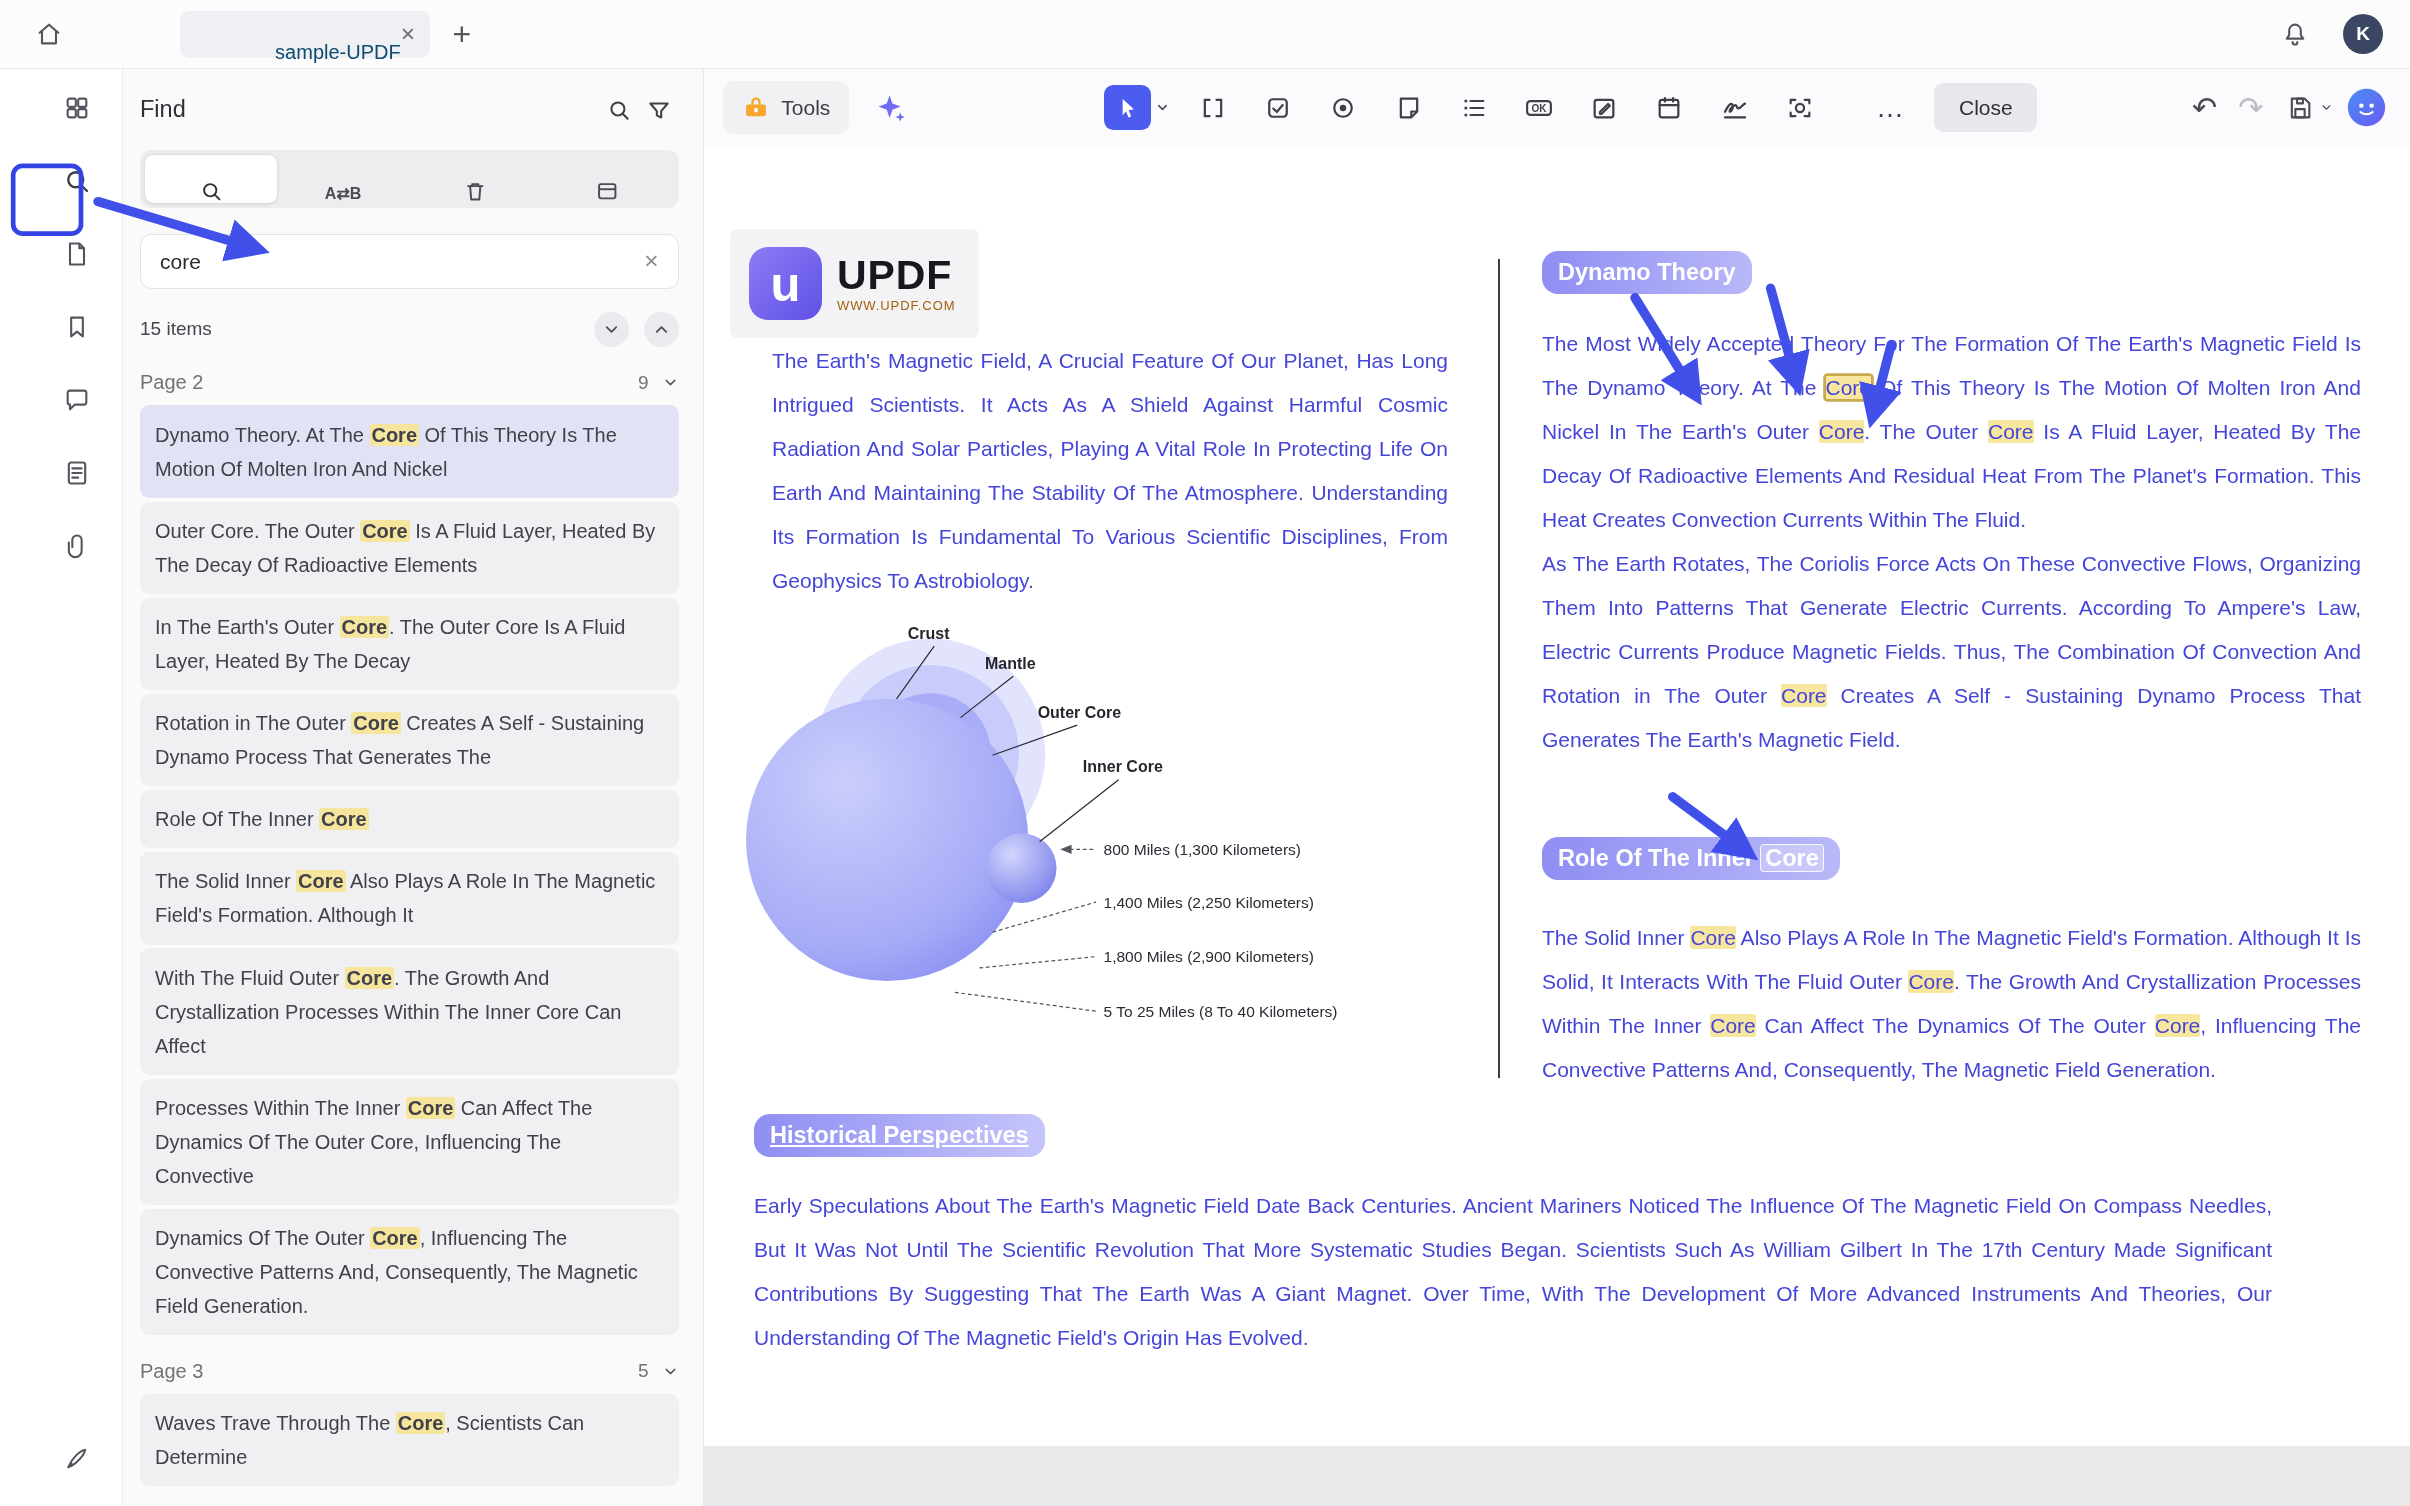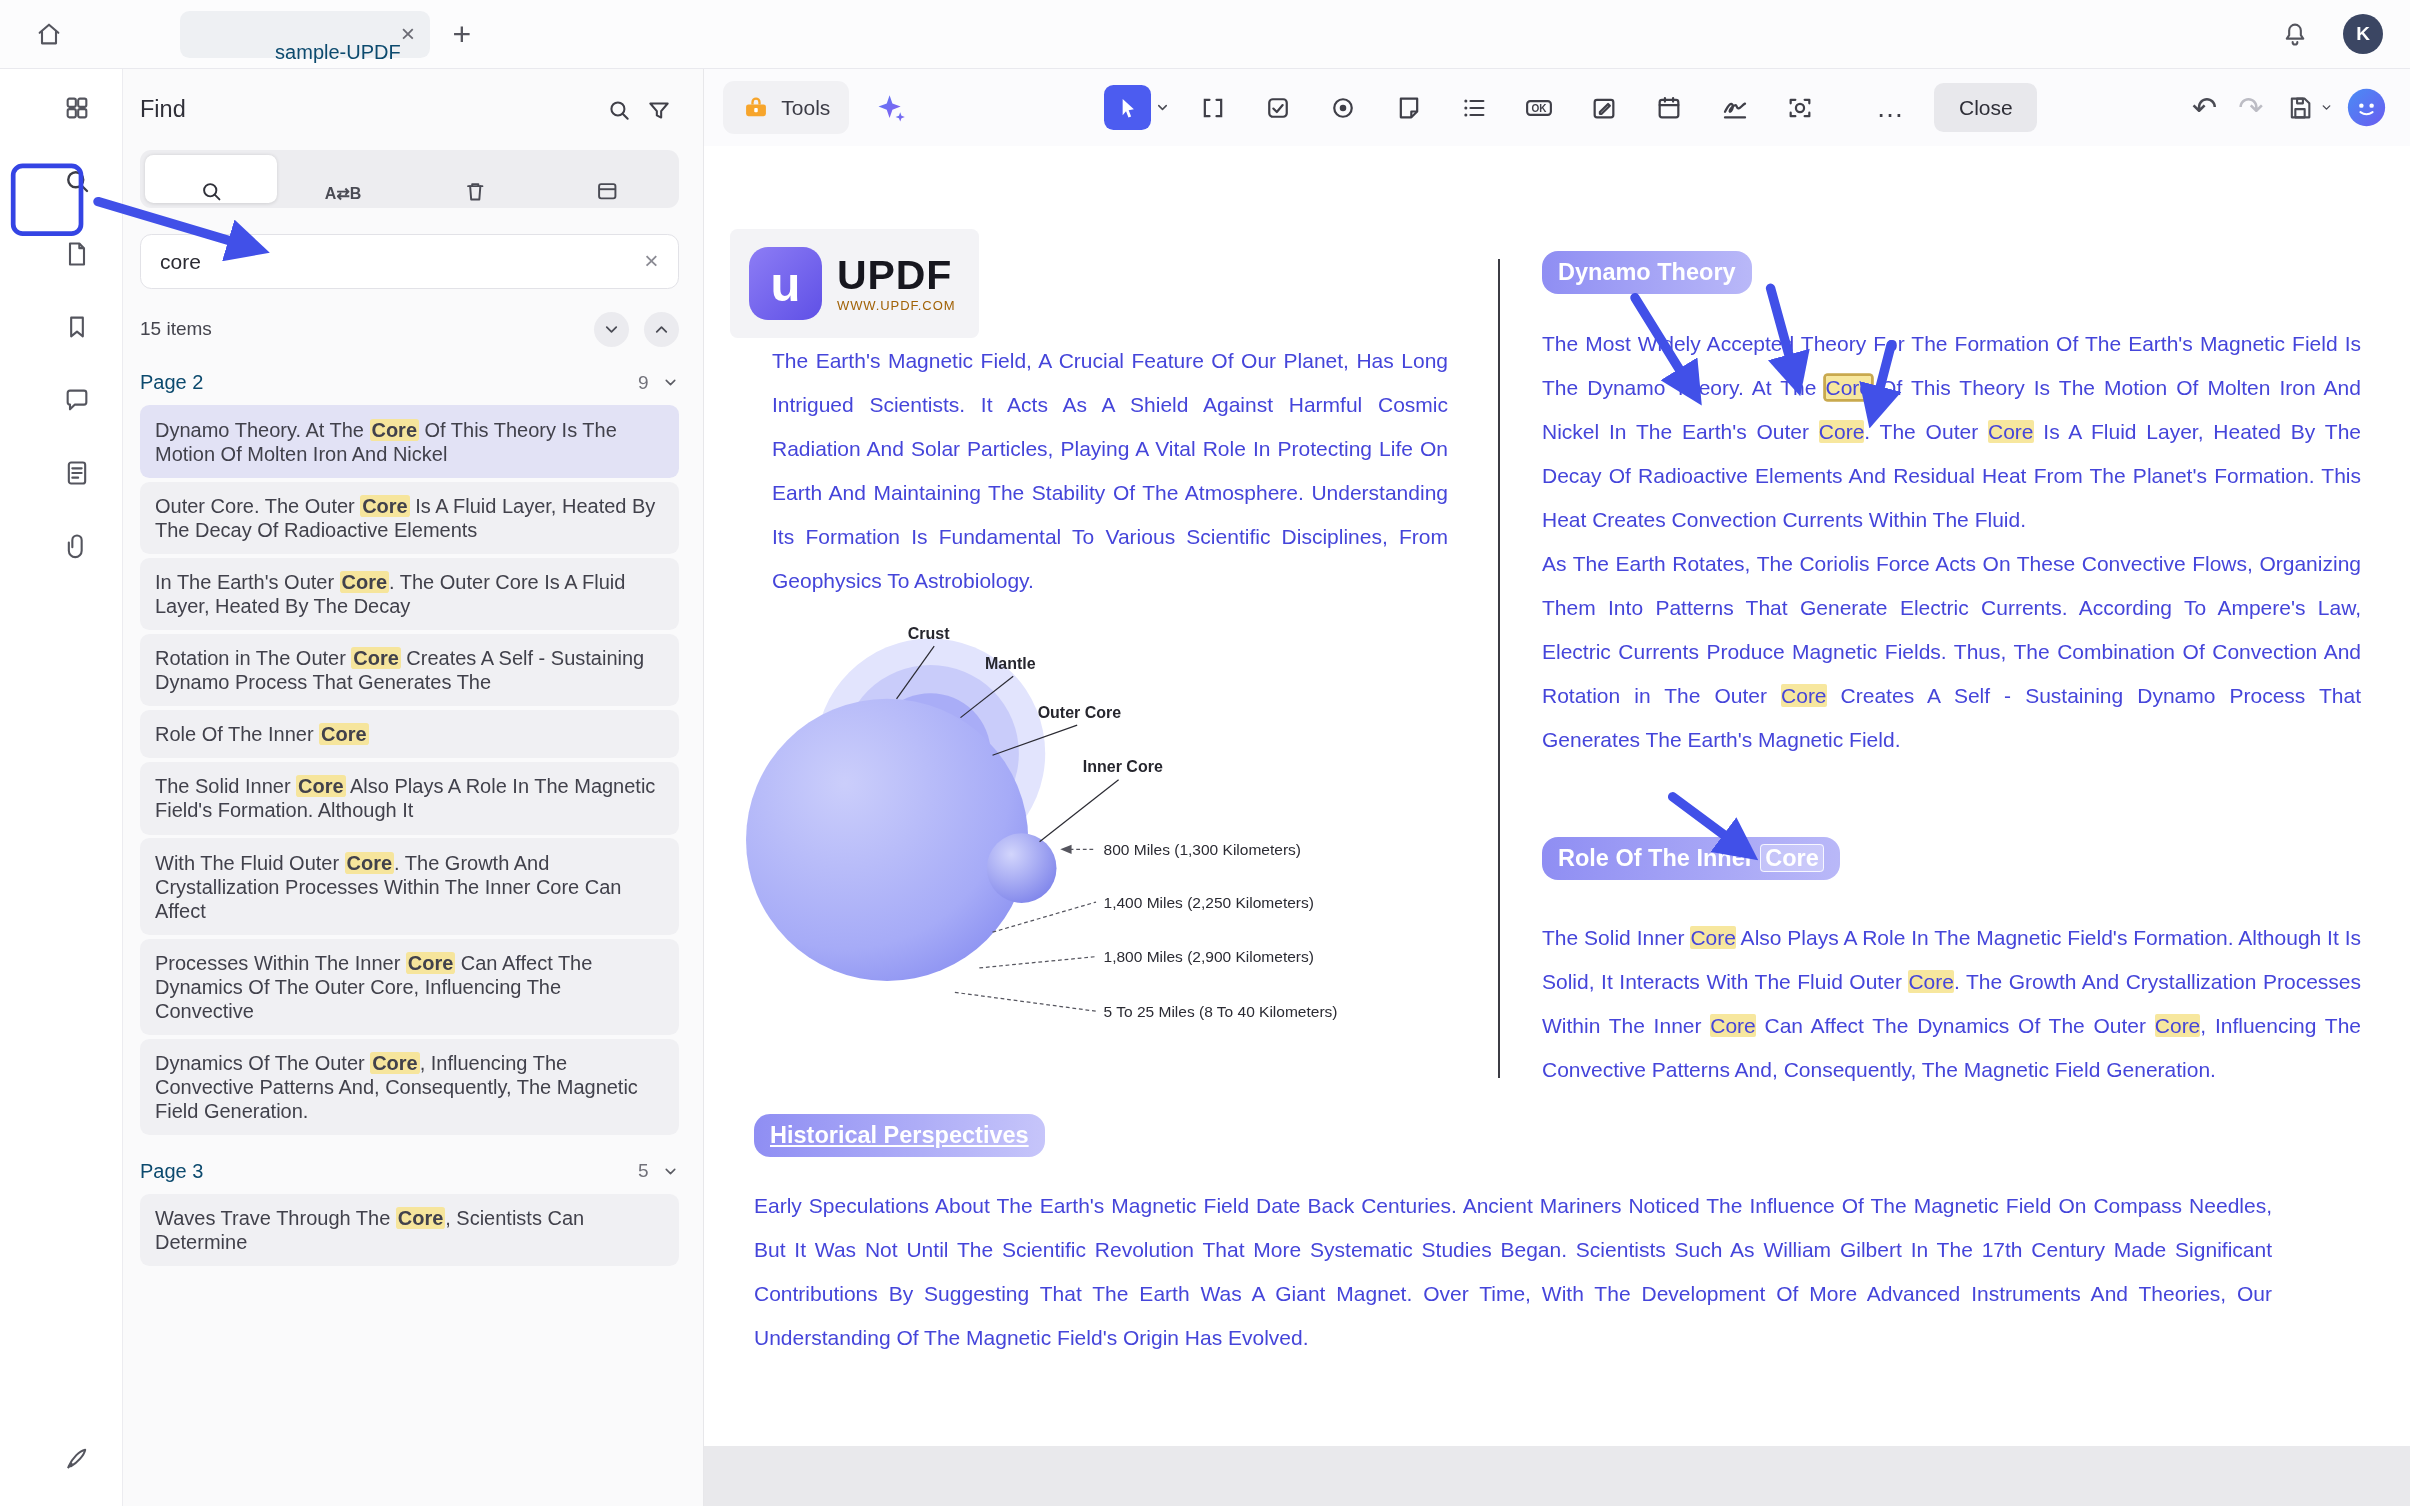--- a/index.html
+++ b/index.html
@@ -46,25 +46,25 @@
     border-radius:11.3px; display:flex; align-items:center; padding:0 19px; }
   .fp-query { flex:1; font-size:21px; color:#2b2b33; }
   .fp-clear { font-size:24.5px; color:#8a8a93; cursor:pointer; line-height:1;}
   .fp-meta { margin-top:22.6px; display:flex; align-items:center; }
   .fp-count { font-size:19px; color:#45454e; flex:1; }
   .nav-circle { width:35px; height:35px; border-radius:50%; background:#ebebef; margin-left:15px;
     display:flex; align-items:center; justify-content:center; color:#4a4b54; cursor:pointer; }
 
   .group-header { margin-top:24.5px; margin-bottom:11.3px; display:flex; align-items:center;
     cursor:pointer; }
-  .group-label { font-size:20px; color:#0c4a6e; flex:1; }
+  .group-label { font-size:20px; color:#737373; flex:1; }
   .group-count { font-size:19px; color:#71717a; margin-right:13px; }
   .group-chev { color:#5b5c64; display:flex; }
   .result-item { background:#f0f0f3; border-radius:9.4px; padding:12.2px 15px; margin-bottom:3.8px;
-    font-size:20px; line-height:24px; color:#41414b; cursor:pointer; }
+    font-size:20px; line-height:34px; color:#41414b; cursor:pointer; }
   .result-item.selected { background:#e2e2f5; }
   .hl { background:#f6e59c; font-weight:bold; border-radius:2.8px; padding:0 1.9px; }
 
   
   .docarea { flex:1; position:relative; background:#fff; }
   .doctoolbar { height:77px; background:#fbfbfd; position:relative; display:flex; align-items:center; }
   .tools-cluster { position:absolute; left:19px; display:flex; align-items:center; }
   .tools-pill { height:53px; background:#f1f1f4; border-radius:11.3px; display:flex; align-items:center;
     padding:0 19px; cursor:pointer; }
   .tools-pill .label { font-size:21px; color:#3c3c46; margin-left:11.3px; }

